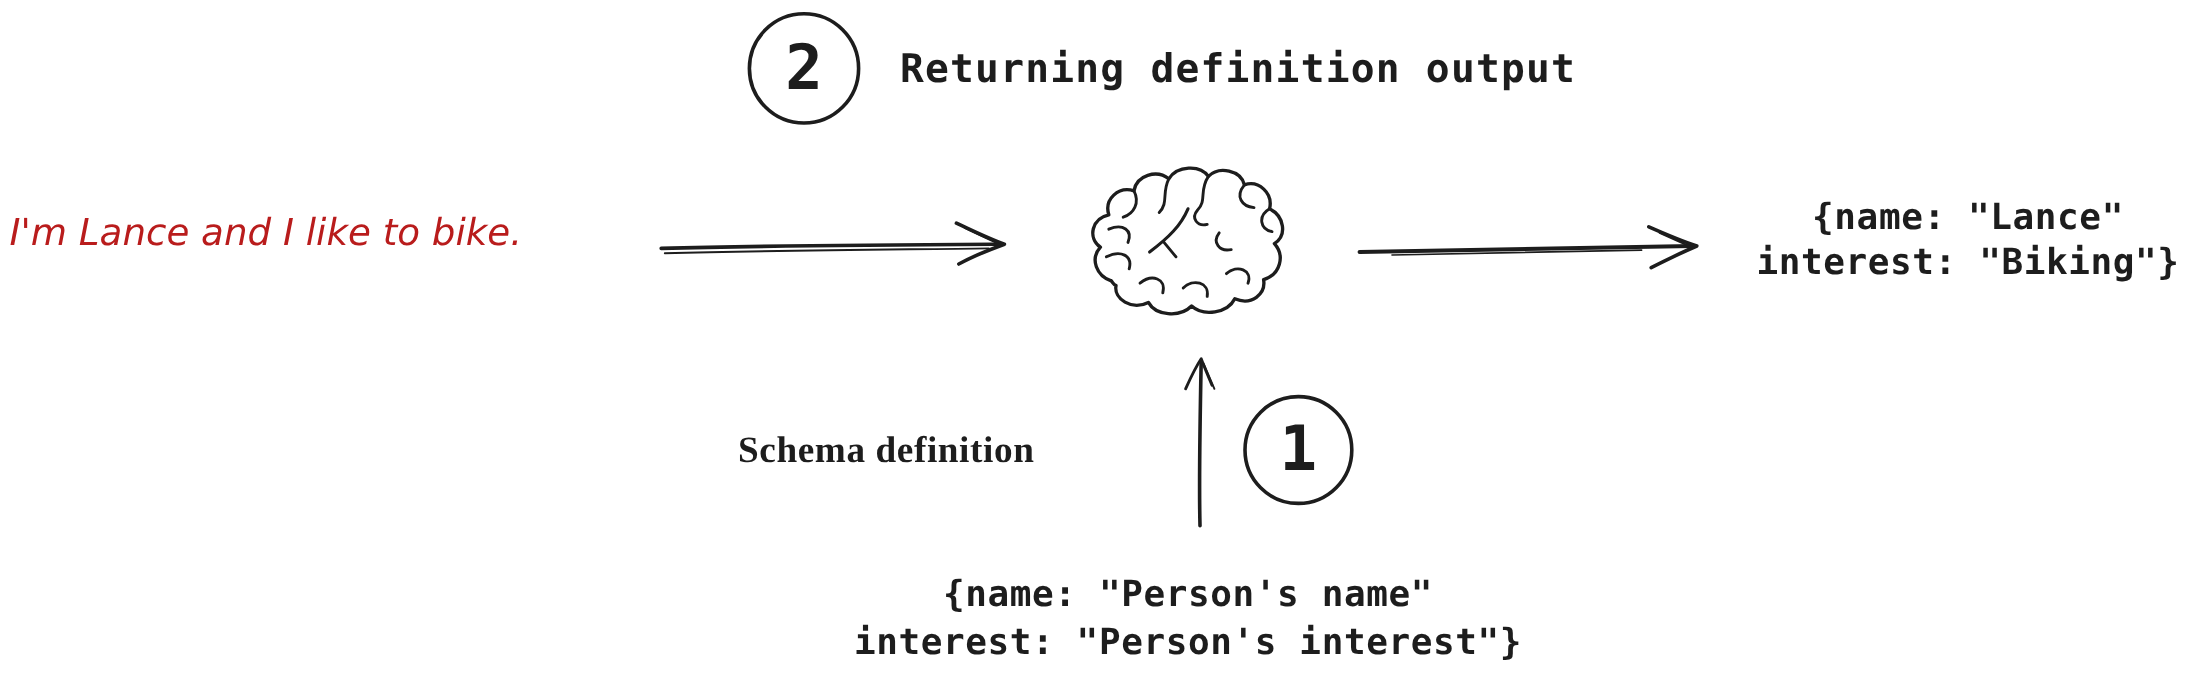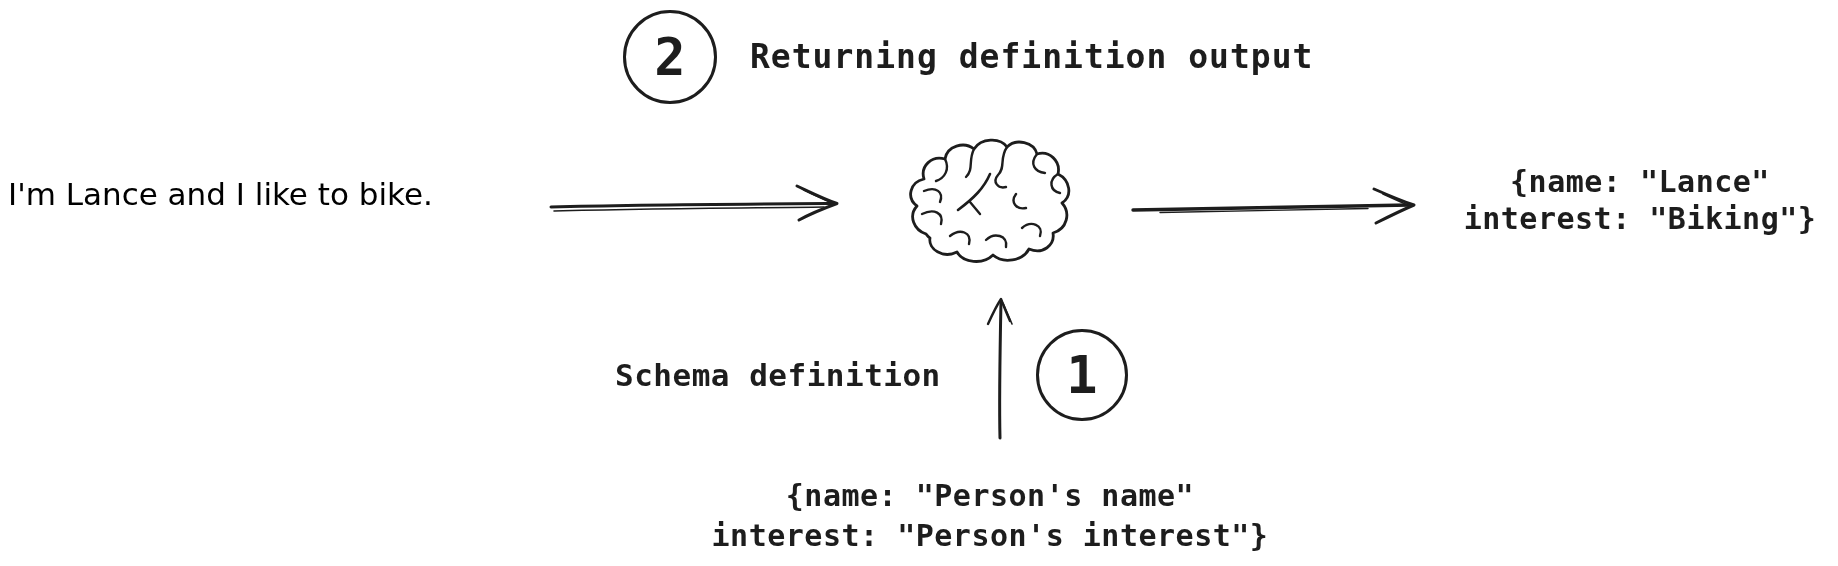--- a/index.html
+++ b/index.html
@@ -48,24 +48,25 @@
     font-size: 33px;
     line-height: 42px;
     font-weight: 700;
     letter-spacing: 1px;
     white-space: nowrap;
   }
   .input-text {
     position: absolute;
     left: 8px; top: 176px;
     font-family: cursive, "DejaVu Sans", sans-serif;
+    font-style: italic;
     font-size: 31px;
     line-height: 36px;
     white-space: nowrap;
-    color: #000000;
+    color: #b91c1c;
   }
   .code {
     position: absolute;
     font-size: 30px;
     font-weight: 600;
     letter-spacing: 0.5px;
     text-align: center;
     white-space: nowrap;
   }
   .output-block {
@@ -78,20 +79,21 @@
     width: 600px;
     line-height: 40px;
   }
   .schema-label {
     position: absolute;
     left: 615px; top: 357px;
     font-size: 31px;
     font-weight: 600;
     letter-spacing: 0.5px;
     white-space: nowrap;
+    font-family: Liberation Serif, serif;
   }
   .brain-svg {
     position: absolute;
     left: 898px; top: 136px;
   }
   .ink-stroke {
     fill: none;
     stroke: #1d1d1d;
     stroke-linecap: round;
     stroke-linejoin: round;

